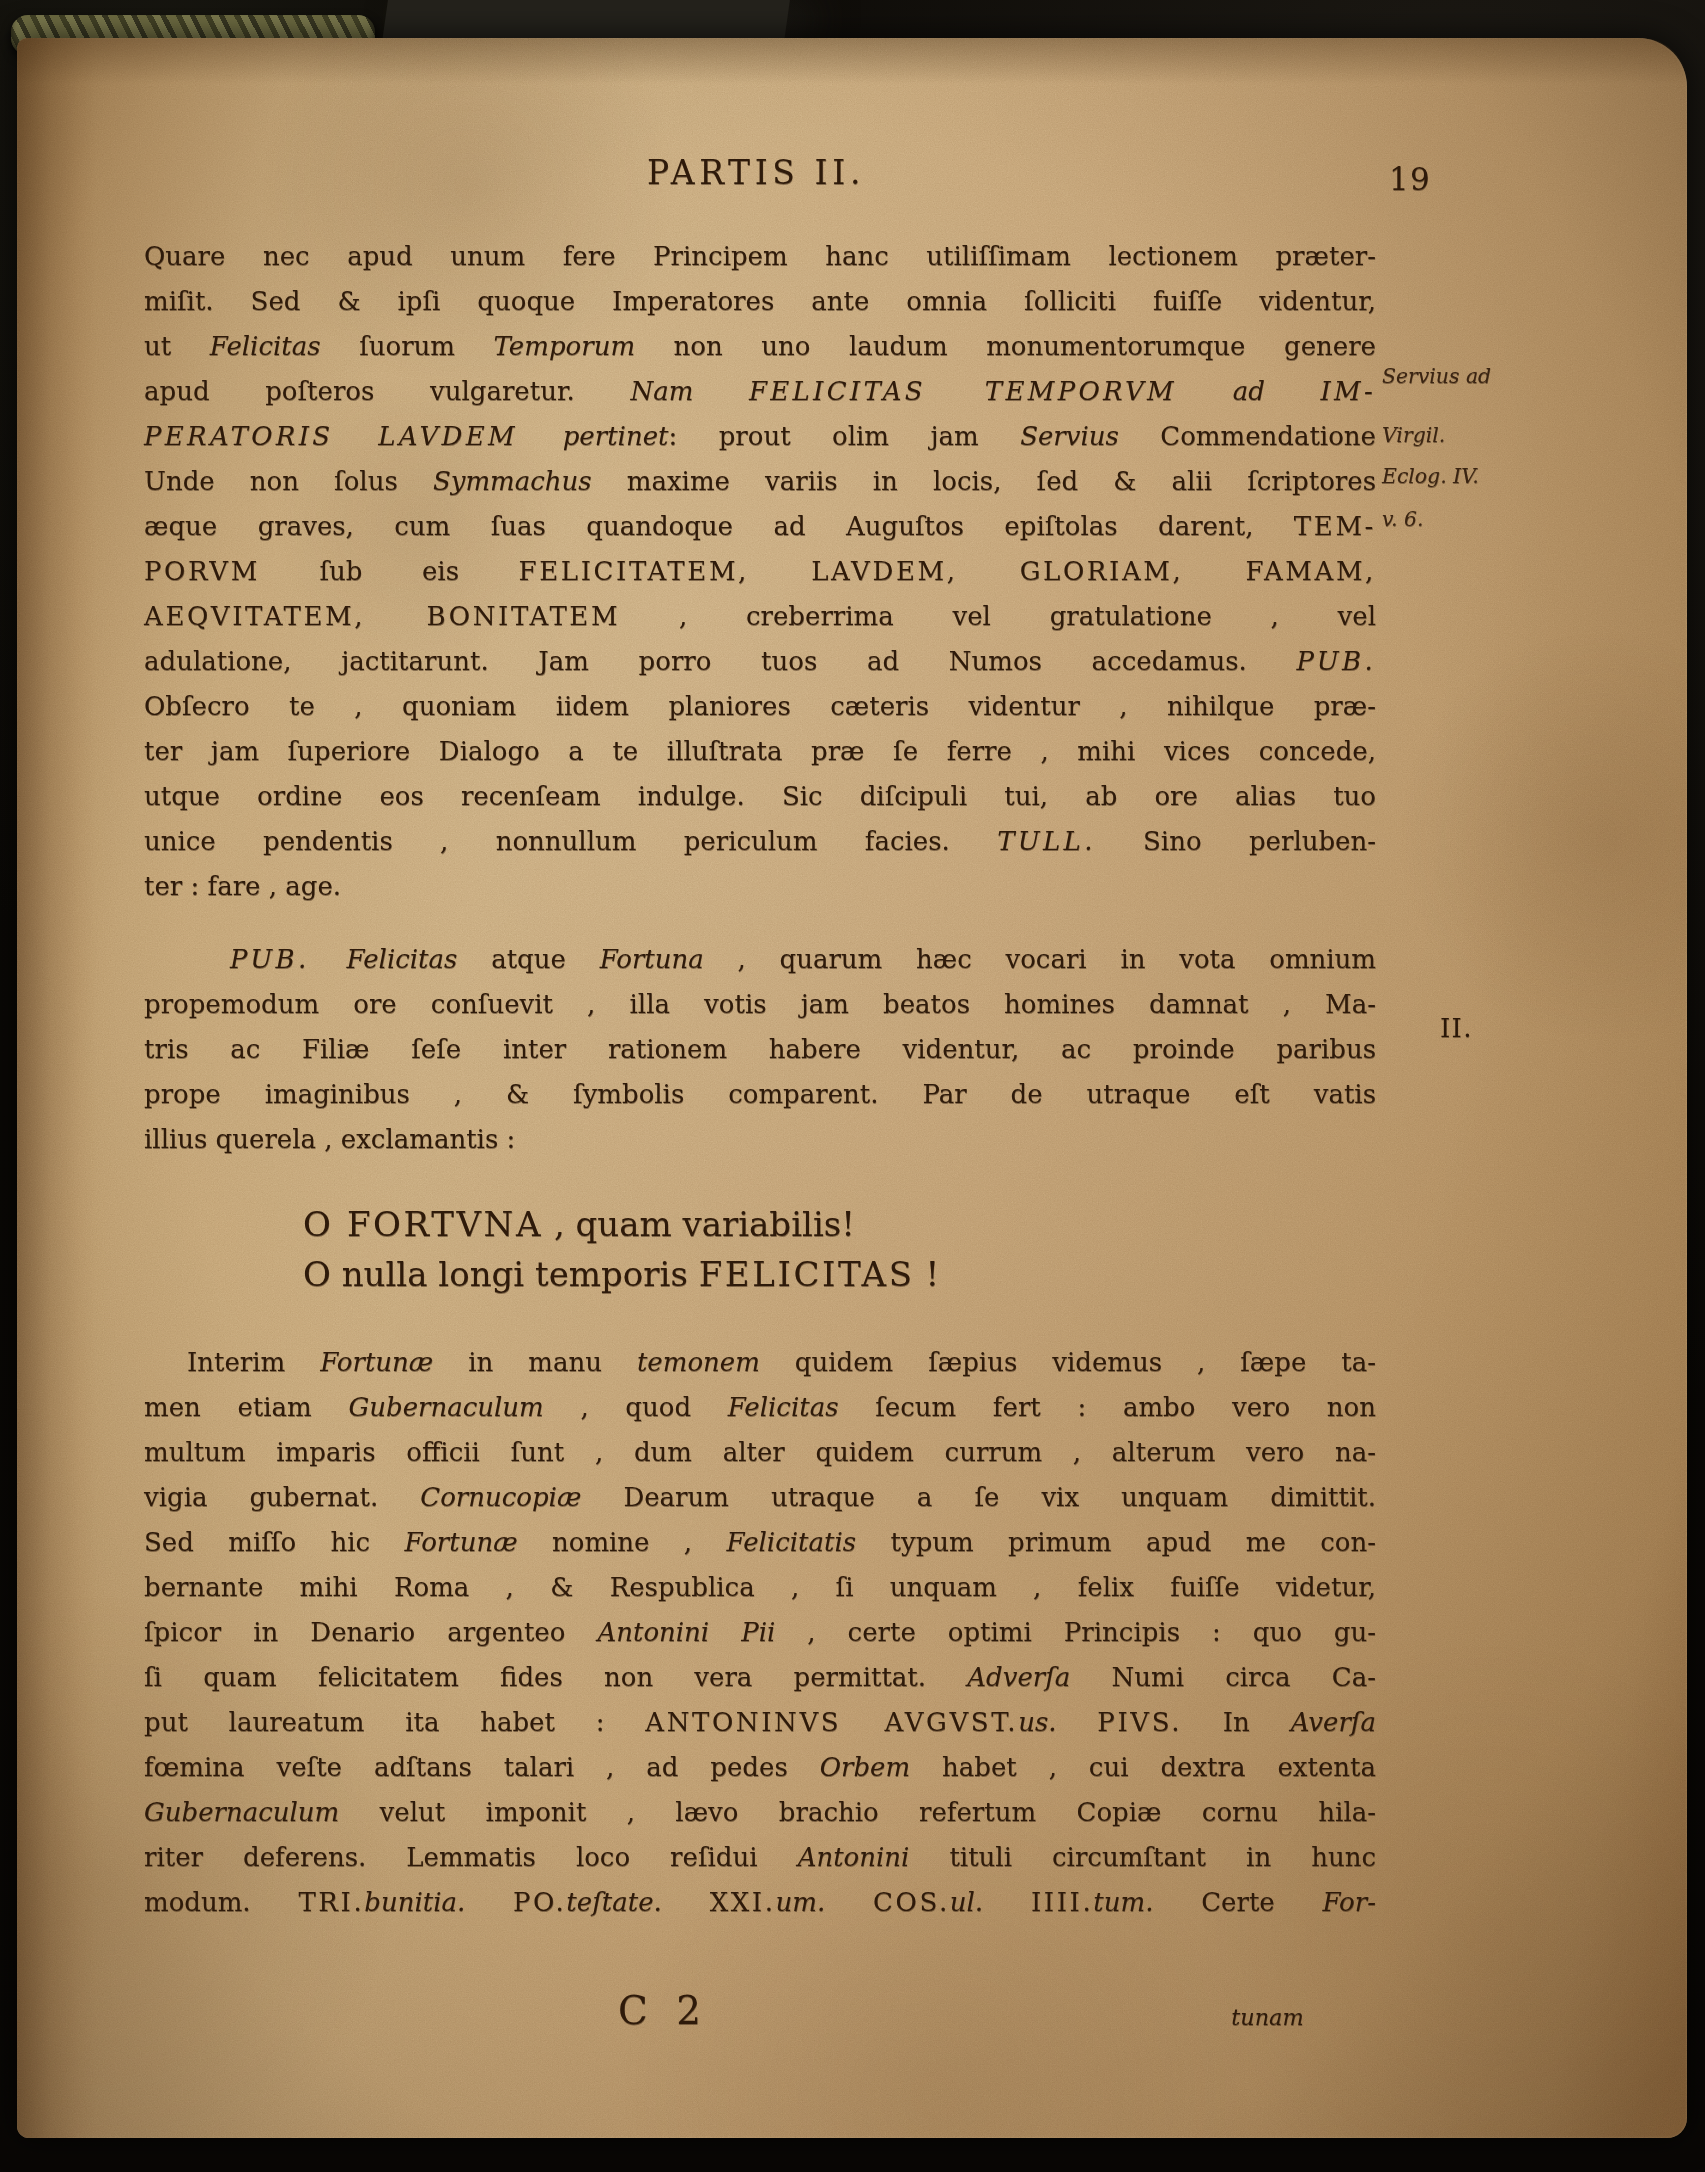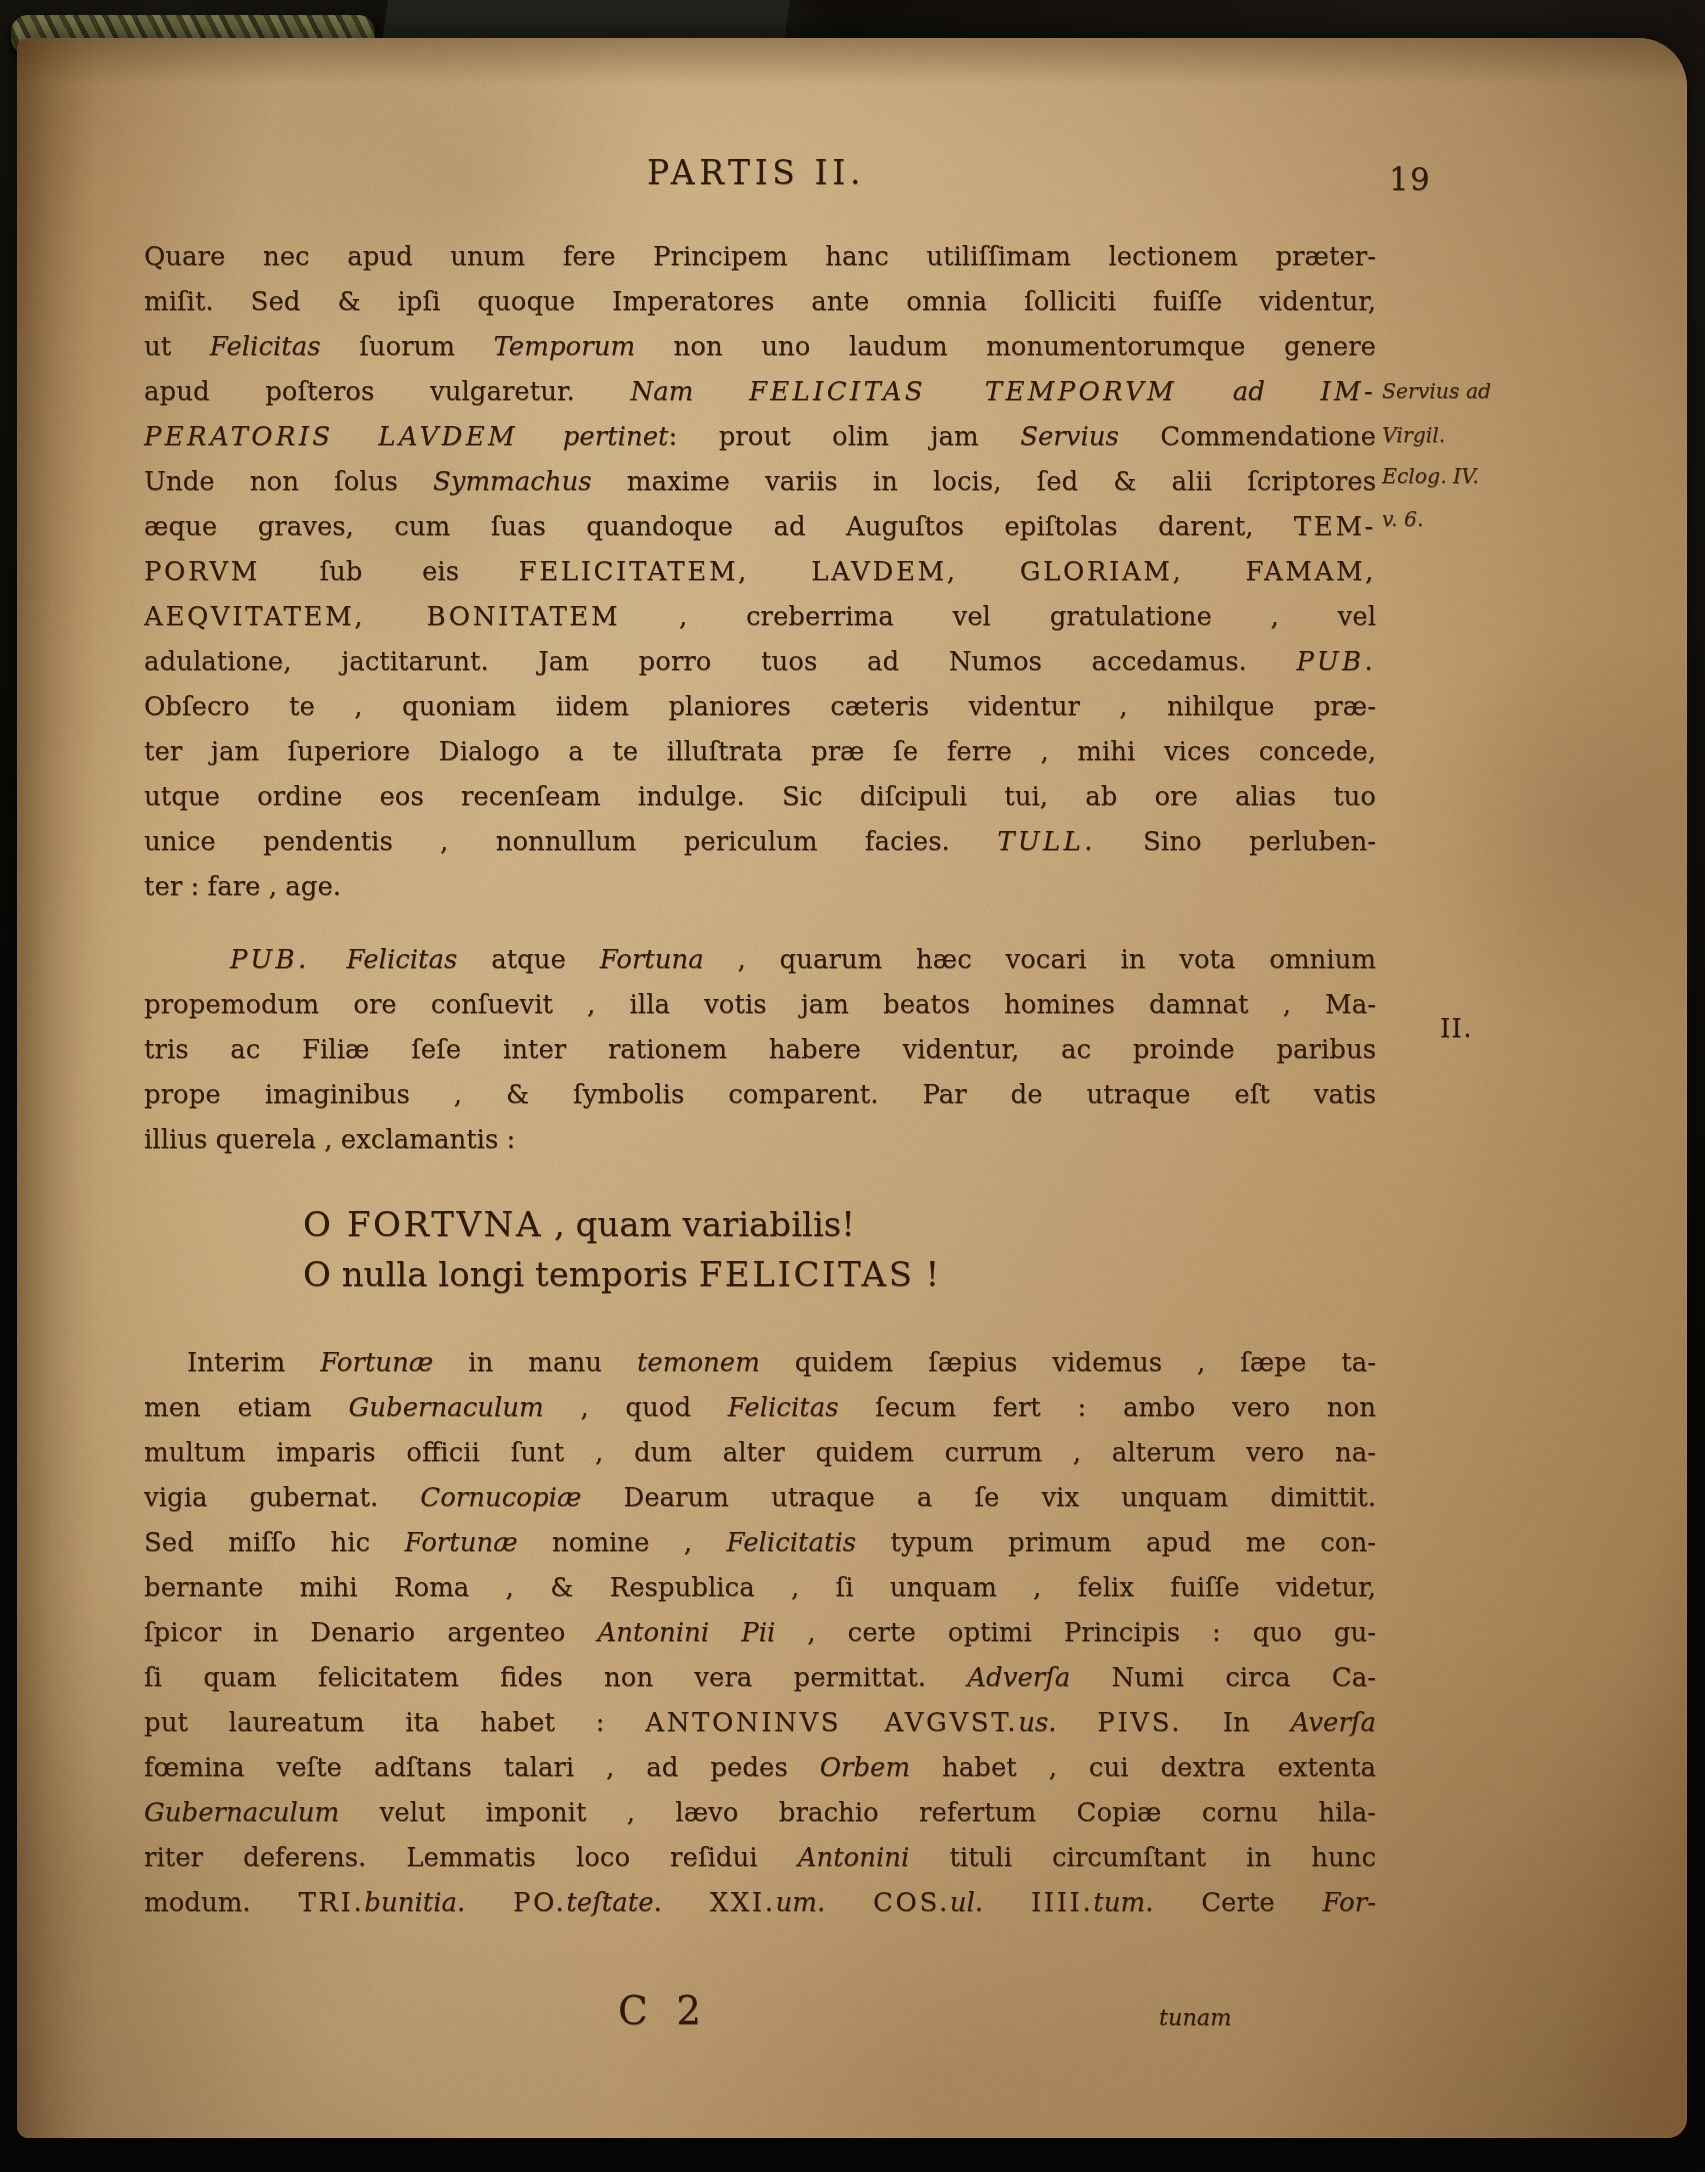--- a/index.html
+++ b/index.html
@@ -59,28 +59,28 @@
   .para.p2 .line{text-align:left;text-align-last:left;}
   .para.p3{margin-top:41px;}
   .para.p3 .line:first-child{text-indent:43px;}
 
   .s-r{font-style:normal;}
   .s-i{font-style:italic;}
   .s-C{font-style:normal;letter-spacing:2.6px;}
   .s-I{font-style:italic;letter-spacing:3.3px;}
 
   .mnote{position:absolute;left:1382px;width:283px;font-style:italic;font-size:20.4px;color:#3a2412;}
-  .mnote.n0{top:379px;}
+  .mnote.n0{top:364px;}
   .mnote.n1{top:423px;}
   .mnote.n2{top:464px;}
   .mnote.n3{top:507px;}
   .mnote.sec{left:1440px;top:1013px;font-style:normal;font-size:26px;letter-spacing:1.3px;color:#2a1708;}
 
   .signature{position:absolute;left:618px;top:1988px;font-size:39px;letter-spacing:8px;}
-  .catchword{position:absolute;left:1159px;top:2004px;width:217px;text-align:left;
+  .catchword{position:absolute;left:1159px;top:2004px;width:217px;text-align:center;
              font-style:italic;font-size:22.4px;}
 </style>
 </head>
 <body>
 
 <div class="stage">
   <div class="backdrop"></div>
   <div class="headband"></div>
   <div class="cover-patch"></div>
 

